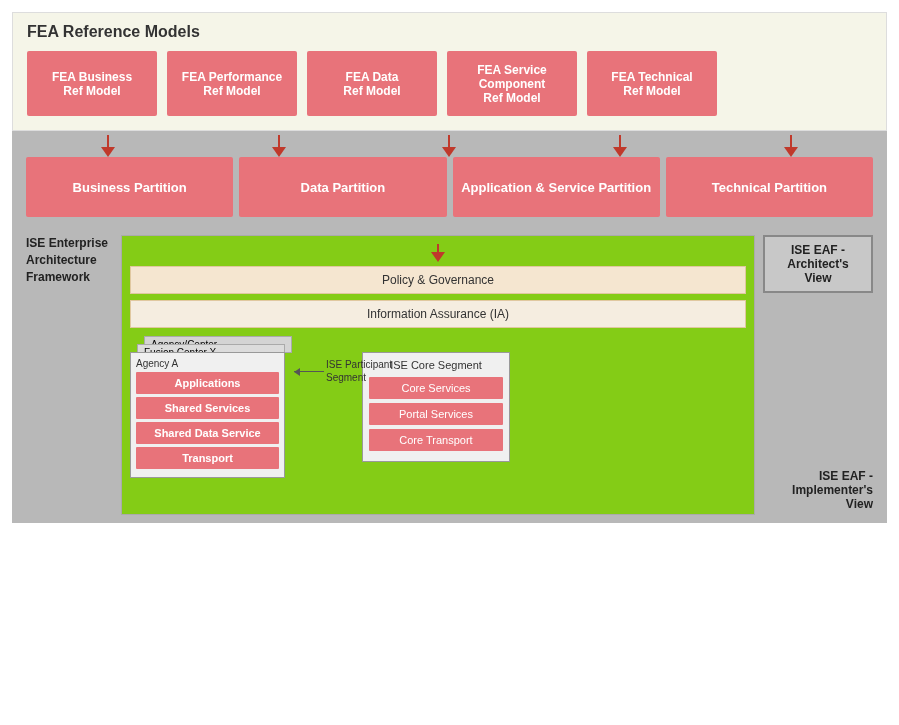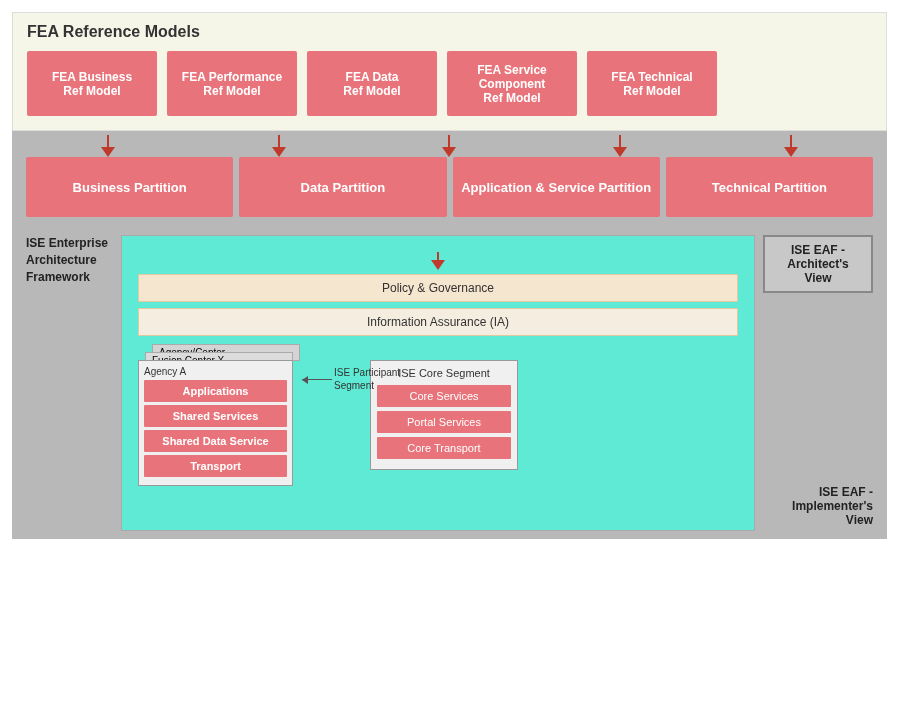--- a/index.html
+++ b/index.html
@@ -199,21 +199,21 @@
       <div class="partition-box">Technical Partition</div>
     </div>
   </div>
 
   <div style="background:#b8b8b8; padding: 0 14px 8px; display:flex; align-items:stretch;">
 
     <div style="width:95px; padding-right:1px; display:flex; align-items:flex-start;">
       <div style="font-weight:bold; font-size:12px; color:#222; line-height:1.4;">ISE Enterprise Architecture Framework</div>
     </div>
 
-    <div style="flex:1; background:#5eead4; border:1px solid #aaa; padding:16px; position:relative;">
+    <div style="flex:1; background:#84cc16; border:1px solid #aaa; padding:8px; position:relative;">
 
       <div style="display:flex; justify-content:center; margin-bottom:4px;">
         <div style="width: 280px; display:flex; justify-content:center;">
           <div class="arrow-container">
             <div class="down-arrow-line" style="height:8px;"></div>
             <div class="down-arrow"></div>
           </div>
         </div>
       </div>
 

